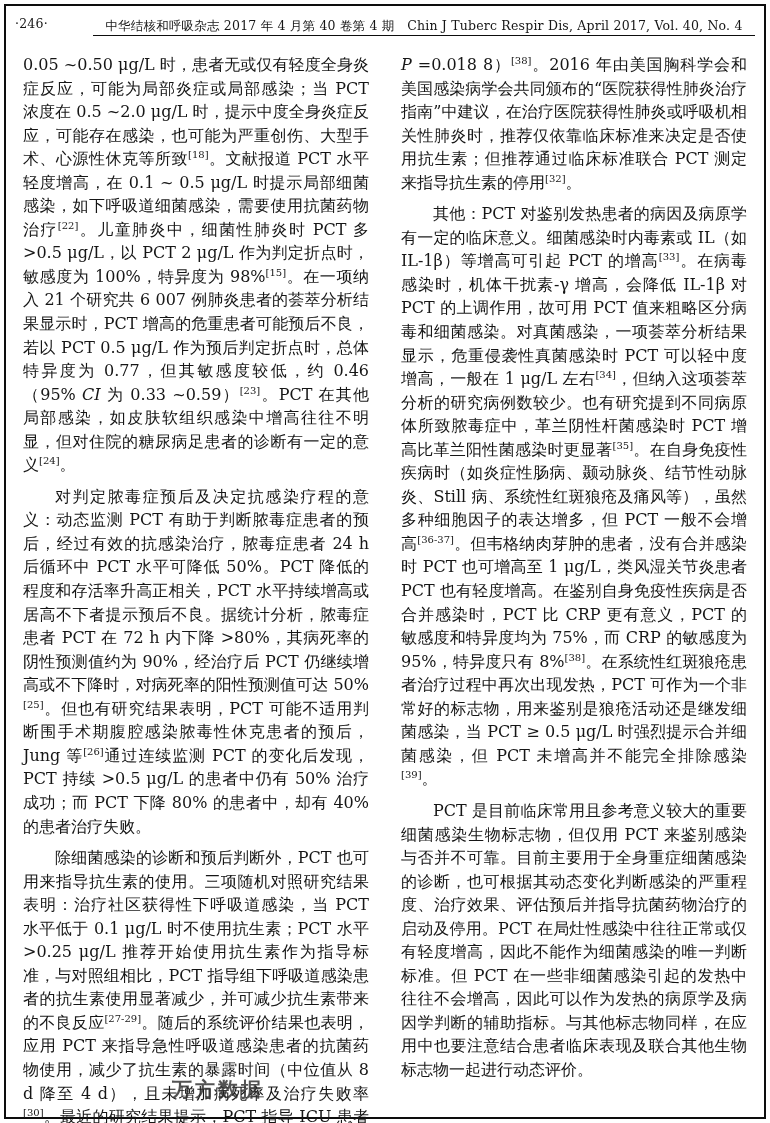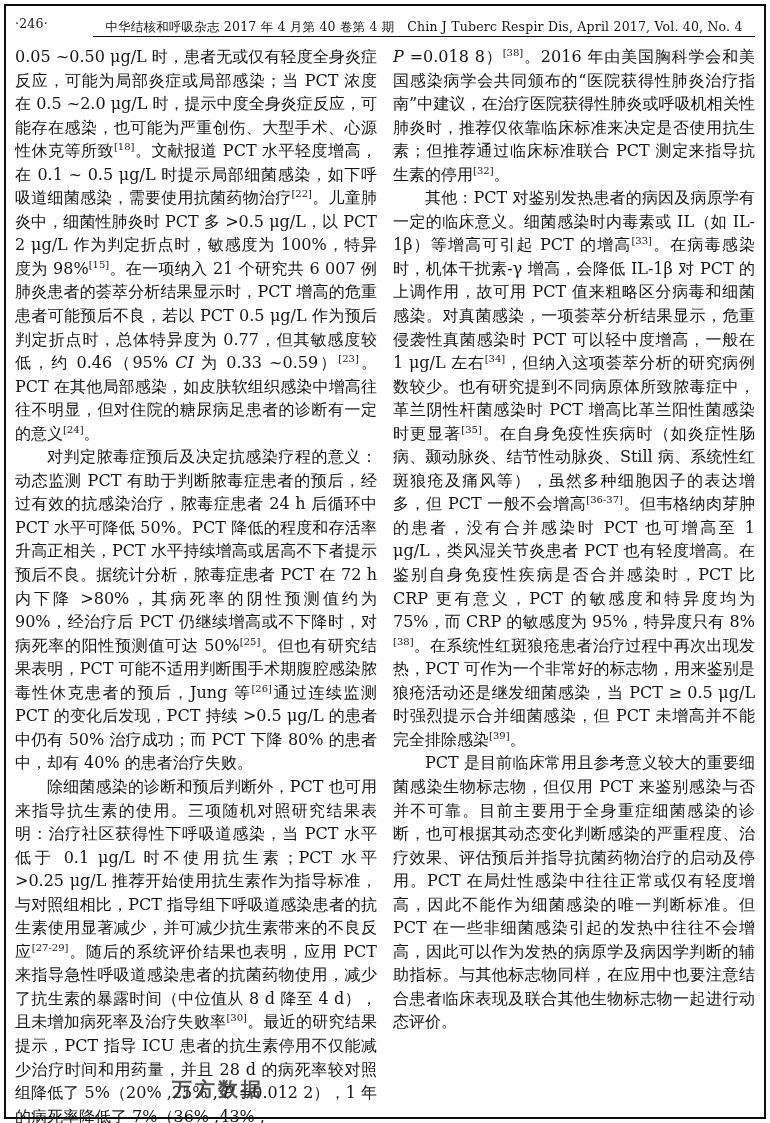--- a/index.html
+++ b/index.html
@@ -17,21 +17,21 @@
     top: 4px; left: 4px; right: 4px; bottom: 4px;
     border: 2px solid #0d0d0d;
     pointer-events: none;
   }
   .content {
     position: absolute;
     top: 16px; left: 15px; right: 15px;
   }
   .header {
     display: flex;
-    align-items: flex-end;
+    align-items: center;
     font-size: 12.5px;
     letter-spacing: 0.2px;
   }
   .page-num {
     width: 78px;
     padding-bottom: 6px;
     white-space: nowrap;
   }
   .journal-title {
     flex: 1;
@@ -44,21 +44,21 @@
     gap: 16px;
     margin-top: 8px;
     text-align: justify;
   }
   .col {
     flex: 1;
     min-width: 0;
     font-size: 16px;
     line-height: 23.55px;
   }
-  .col p { margin: 0; padding: 0; }
+  .col p { margin: 8px; padding: 0; }
   .col p.indent { text-indent: 2em; }
   sup.ref {
     font-size: 10px;
     line-height: 0;
     vertical-align: super;
     letter-spacing: 0;
   }
   .watermark {
     position: absolute;
     left: 148px;

